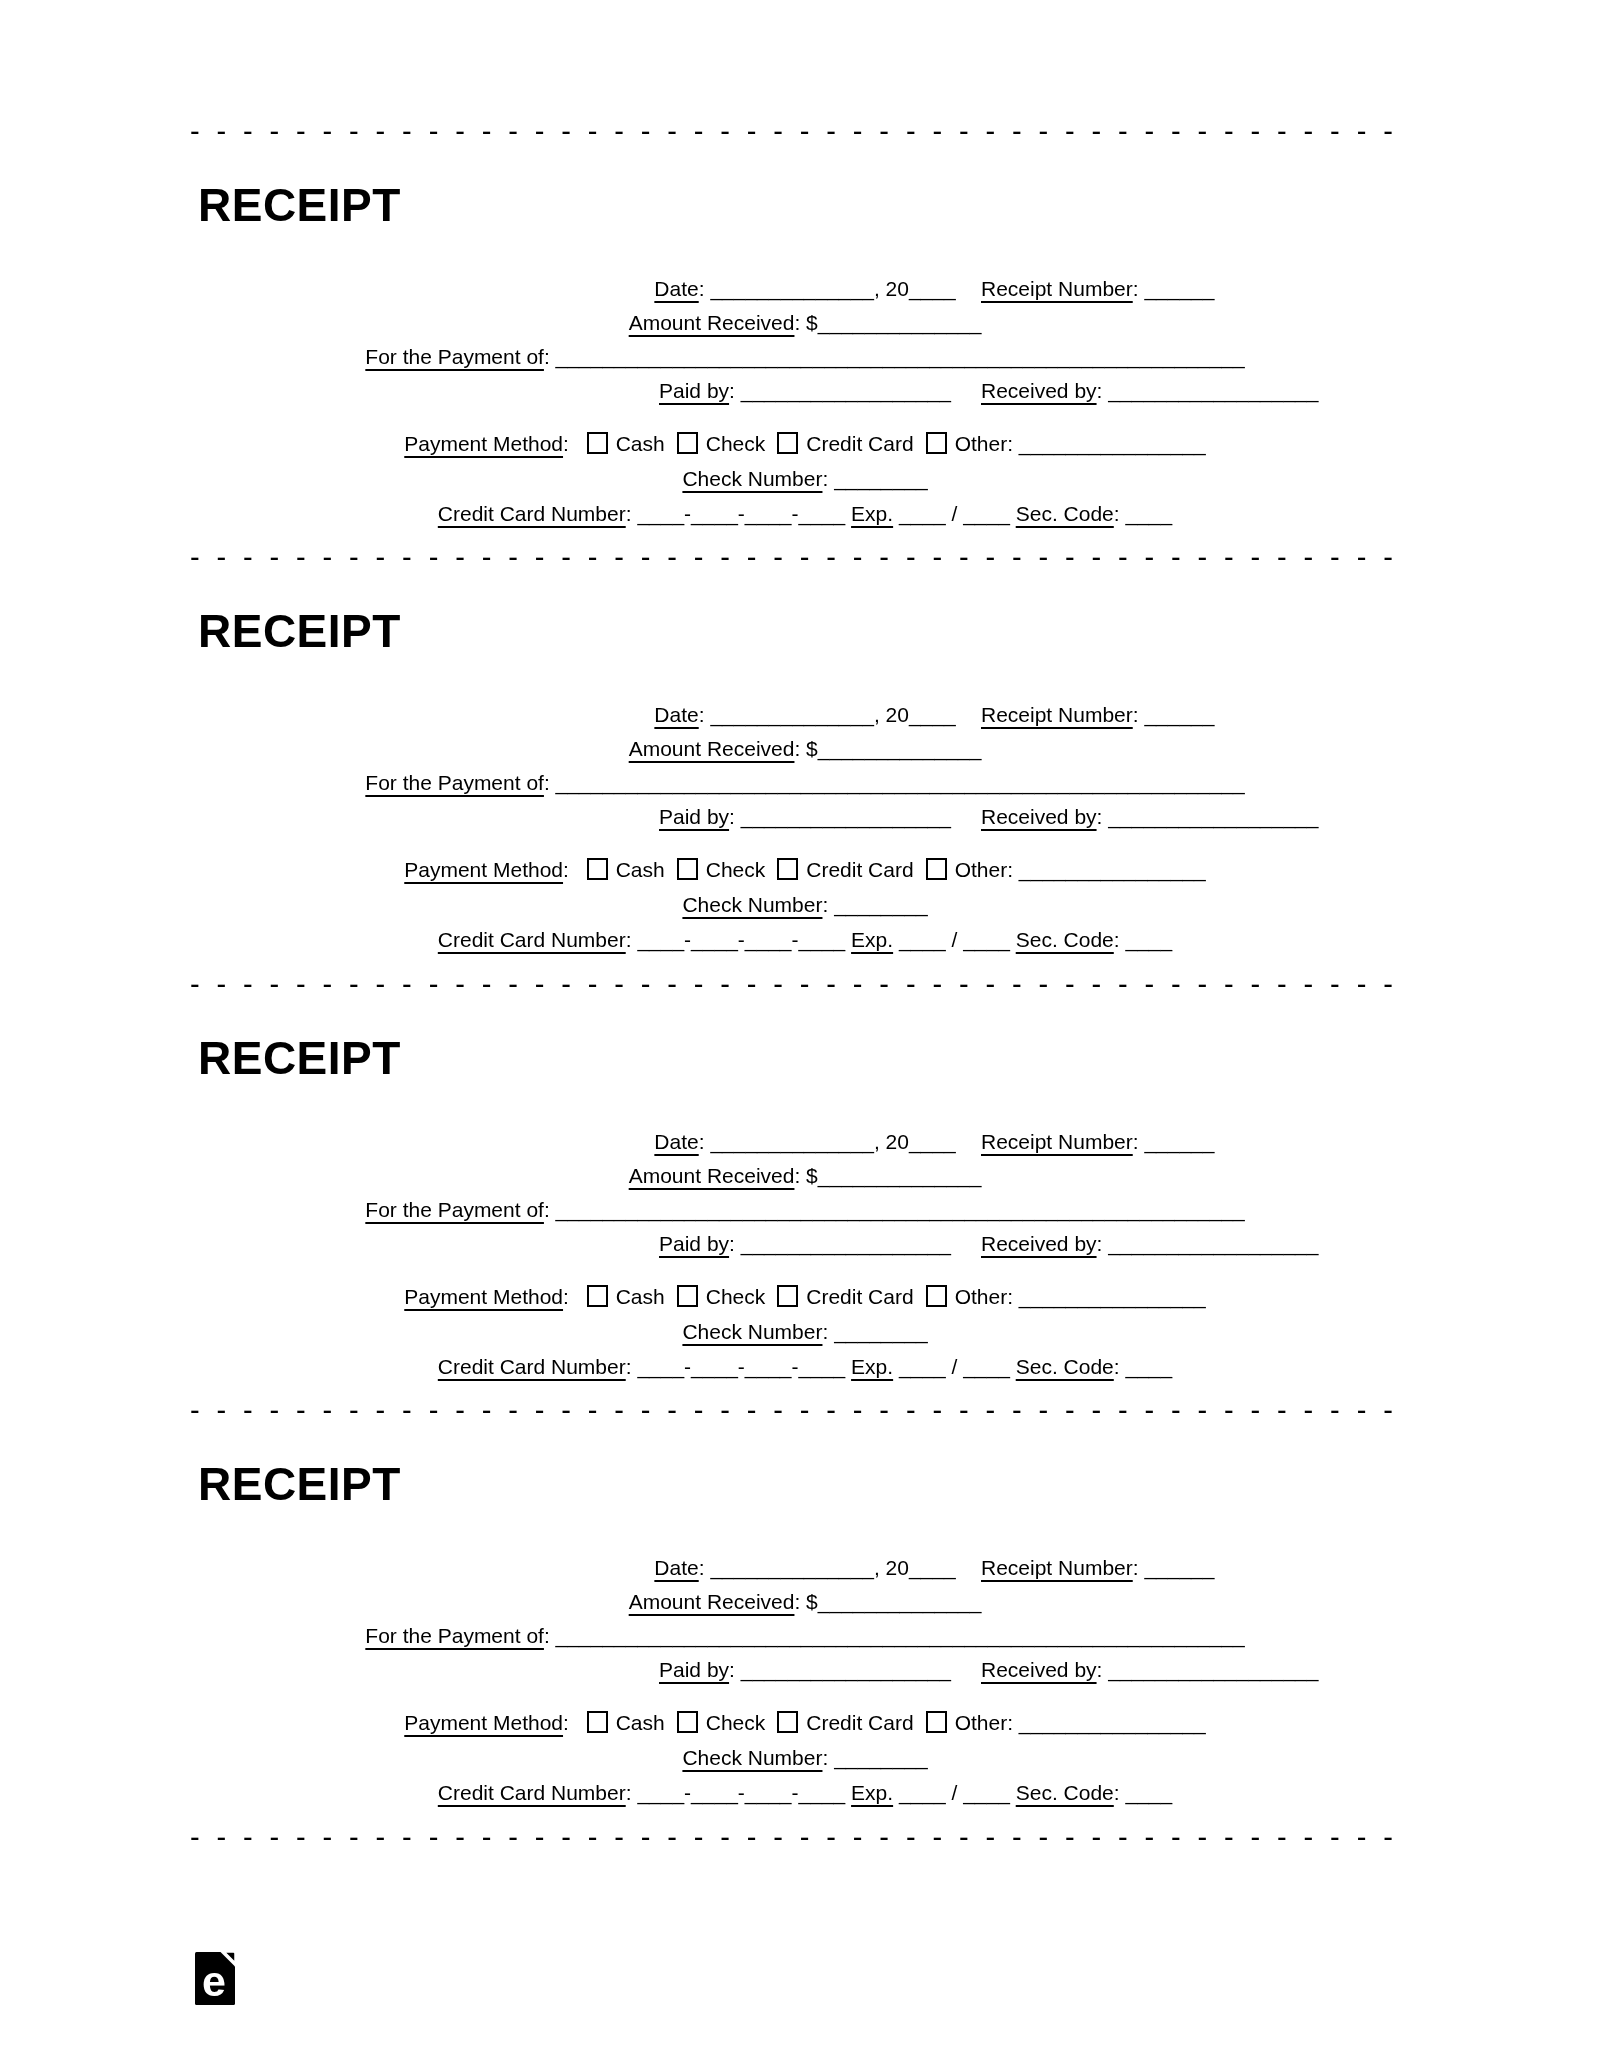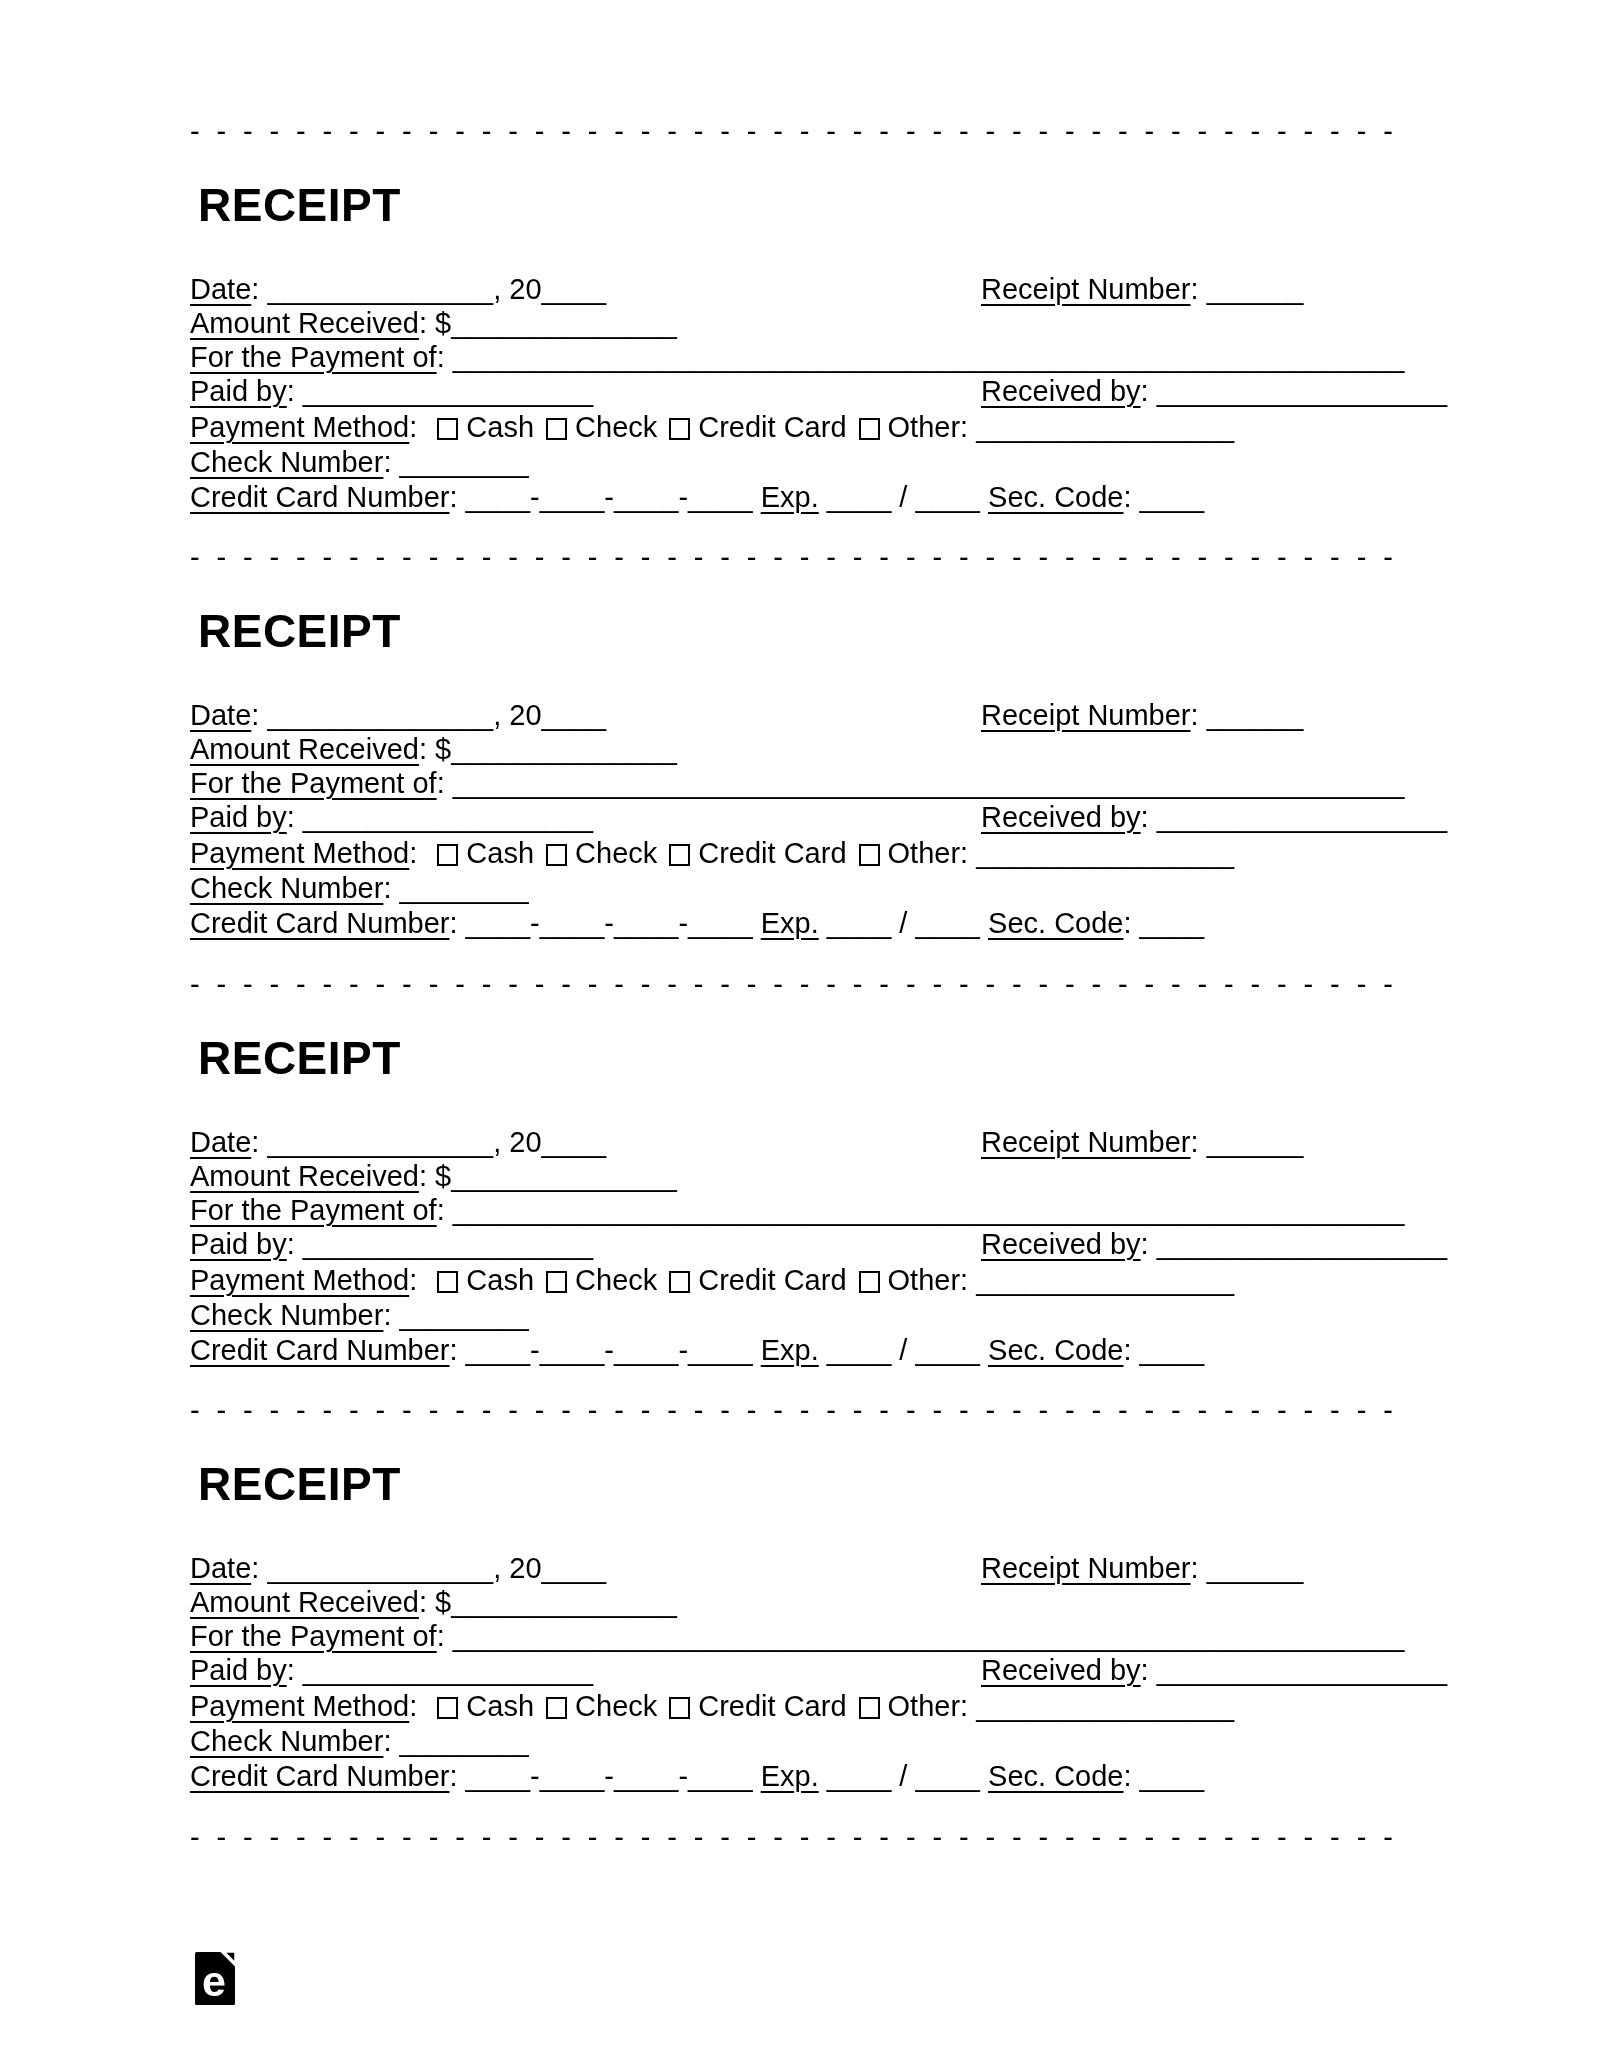--- a/index.html
+++ b/index.html
@@ -39,25 +39,26 @@
   .receipt.r4 { top: 1461px; }
   .title {
     font-size: 46px;
     line-height: 46px;
     font-weight: bold;
     letter-spacing: 0.5px;
     margin: 0 0 44px 8px;
   }
   .r {
     position: relative;
-    font-size: 29px;
+    font-size: 21px;
     line-height: 34px;
     white-space: nowrap;
+    text-align: center;
   }
-  .r.pm { line-height: 35px; margin-top: 2px; }
+  .r.pm { line-height: 35px; margin-top: 18px; }
   .r.cn, .r.cc { line-height: 35px; }
   .lbl {
     text-decoration: underline;
     text-decoration-thickness: 2px;
     text-underline-offset: 5px;
   }
   .right {
     position: absolute;
     left: 791px;
     top: 0;

